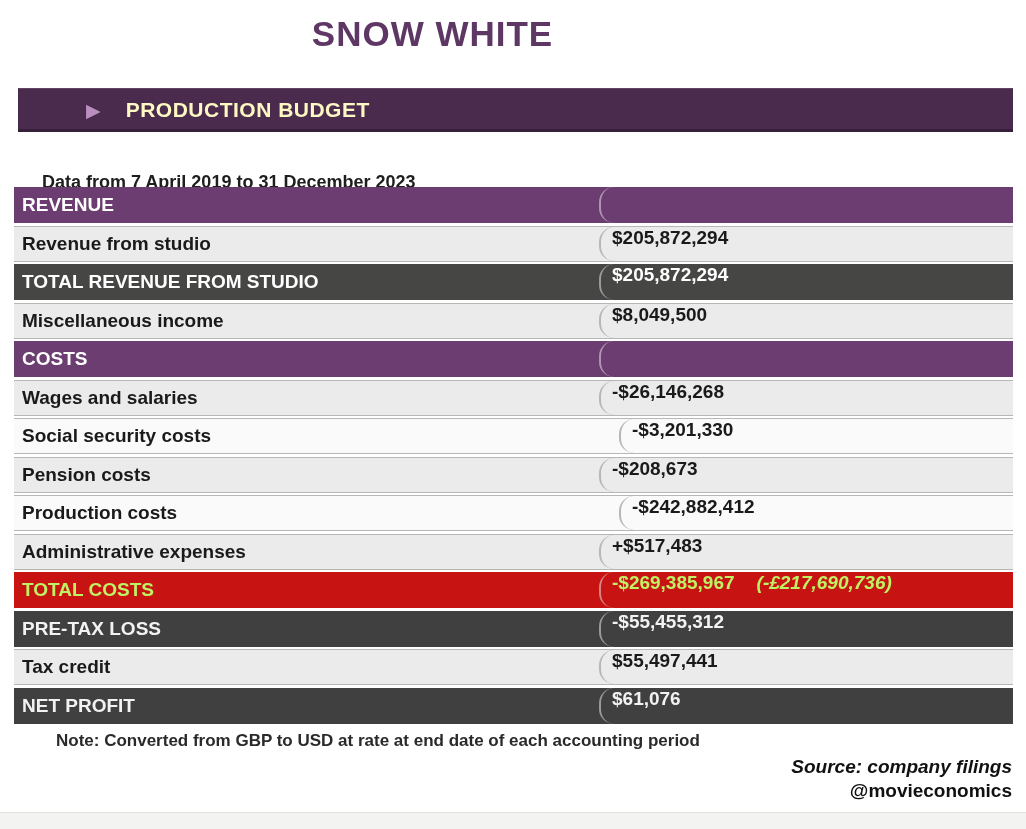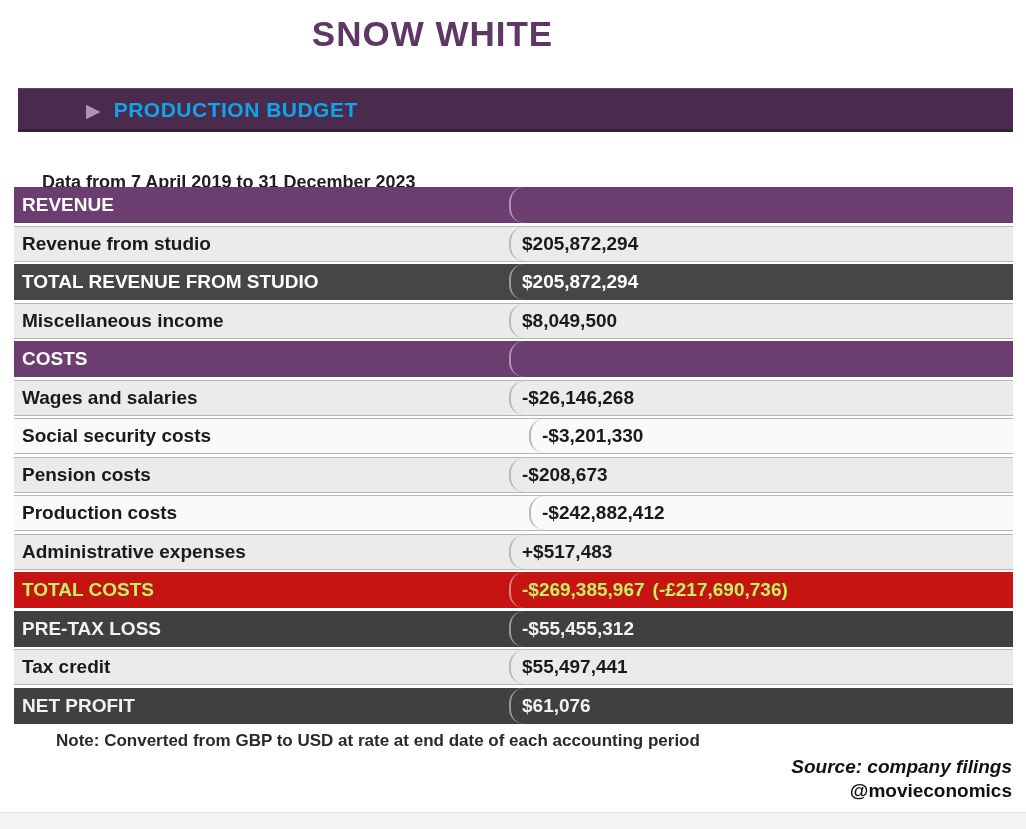--- a/index.html
+++ b/index.html
@@ -16,44 +16,44 @@
   }
   .section-bar{
     position:absolute;top:88px;left:18px;width:995px;height:44px;
     background:#4a2b4d;display:flex;align-items:center;
     box-shadow:inset 0 -3px 0 rgba(0,0,0,0.25), inset 0 1px 0 rgba(255,255,255,0.12);
   }
   .section-bar .arrow{
     margin-left:68px;color:#b98fbe;font-size:19px;line-height:1;
   }
   .section-bar .bar-label{
-    margin-left:13px;color:#0ea5e9;font-size:21px;font-weight:bold;letter-spacing:0.5px;
+    margin-left:25px;color:#fef9c3;font-size:21px;font-weight:bold;letter-spacing:0.5px;
   }
   .date-range{
     position:absolute;top:148px;left:42px;
     font-size:18px;font-weight:bold;color:#1e1e1e;margin-top:24px;
   }
   .budget-table{
     position:absolute;top:187px;left:14px;width:999px;
   }
   .row{
     display:flex;height:36px;margin-bottom:2.5px;box-sizing:border-box;
     align-items:center;font-size:19px;font-weight:bold;
   }
   .cell-label{
-    width:495px;padding-left:8px;box-sizing:border-box;
+    width:585px;padding-left:8px;box-sizing:border-box;
     white-space:nowrap;overflow:hidden;
   }
   .cell-value{
-    flex:1;padding-left:11px;align-self:stretch;display:flex;align-items:center;
+    flex:1;padding-left:11px;align-self:stretch;display:flex;
     border-left:2px solid rgba(160,160,160,0.55);
     white-space:nowrap;
     border-radius:15px;
   }
-  .cell-value .v2{margin-left:8px;}
+  .cell-value .v2{font-style:italic;margin-left:22px;}
   
   .style-section{background:#6b3d70;color:#ffffff;}
   .style-light{background:#ebebeb;color:#1a1a1a;border-top:1px solid #b7b7b7;border-bottom:1px solid #b7b7b7;}
   .style-white{background:#fafafa;color:#1a1a1a;border-top:1px solid #b7b7b7;border-bottom:1px solid #b7b7b7;gap:20px;}
   .style-darkgray{background:#464645;color:#ffffff;}
   .style-red{background:#c81313;color:#bef264;}
   .style-black{background:#404040;color:#f2f2f2;}
   .style-light .cell-value,.style-white .cell-value{border-left-color:#b7b7b7;}
   .style-section .cell-value,.style-darkgray .cell-value,
   .style-red .cell-value,.style-black .cell-value{border-left-color:rgba(225,225,225,0.55);}

